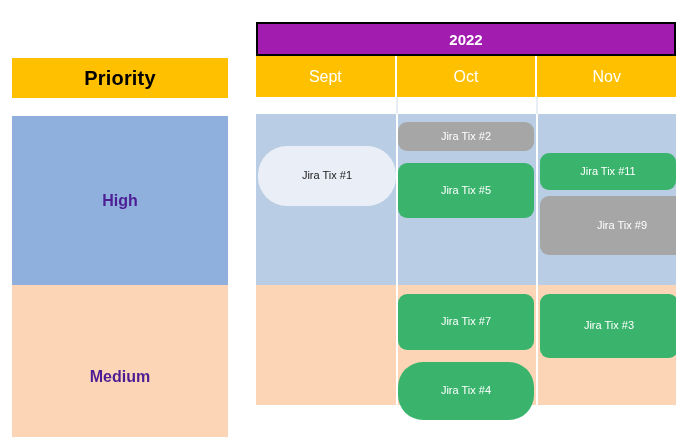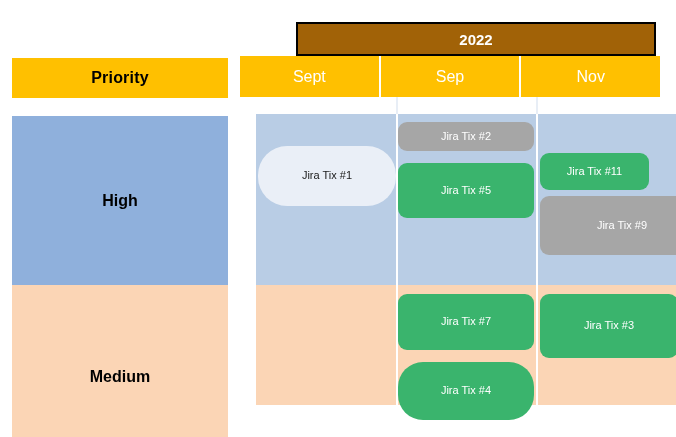--- a/index.html
+++ b/index.html
@@ -25,69 +25,68 @@
     position: absolute;
     left: 12px;
     top: 58px;
     width: 216px;
     height: 40px;
     background: #ffc000;
     display: flex;
     align-items: center;
     justify-content: center;
     color: #000000;
-    font-size: 16px;
+    font-size: 20px;
     font-weight: bold;
     letter-spacing: .2px;
   }
 
   .priority-cell {
     position: absolute;
     left: 12px;
     width: 216px;
     display: flex;
     align-items: center;
     justify-content: center;
-    color: #000000;
+    color: #4c1d95;
     font-size: 16px;
     font-weight: bold;
   }
   .priority-cell.high {
     top: 116px;
     height: 169px;
     background: #8fb0dc;
   }
   .priority-cell.medium {
     top: 285px;
     height: 184px;
     background: #fbd5b5;
   }
 
   
   .year-bar {
     position: absolute;
     left: 256px;
     top: 22px;
-    width: 360px;
+    width: 420px;
     height: 34px;
     box-sizing: border-box;
-    background: #a16207;
+    background: #a21caf;
     border: 2px solid #000000;
     display: flex;
     align-items: center;
     justify-content: center;
     color: #ffffff;
     font-size: 15px;
     font-weight: bold;
-    margin-left: 40px;
   }
 
   .months {
     position: absolute;
-    left: 240px;
+    left: 256px;
     top: 56px;
     width: 420px;
     height: 41px;
     display: flex;
   }
   .month {
     flex: 1 1 0;
     background: #ffc000;
     display: flex;
     align-items: center;
@@ -158,38 +157,38 @@
   <div class="priority-header">Priority</div>
 
   <div class="priority-cell high">High</div>
 
   <div class="priority-cell medium">Medium</div>
 
   <div class="year-bar">2022</div>
 
   <div class="months">
     <div class="month">Sept</div>
-    <div class="month">Sep</div>
+    <div class="month">Oct</div>
     <div class="month">Nov</div>
   </div>
 
   <div class="gap-divider" style="left:396px; top:97px; height:17px;"></div>
   <div class="gap-divider" style="left:536px; top:97px; height:17px;"></div>
 
   <div class="swimlane high">
     <div class="lane-divider d1"></div>
     <div class="lane-divider d2"></div>
 
     <div class="card white" style="left:2px; top:32px; width:138px; height:60px;">Jira Tix #1</div>
 
     <div class="card grey" style="left:142px; top:8px; width:136px; height:29px;">Jira Tix #2</div>
 
     <div class="card green" style="left:142px; top:49px; width:136px; height:55px;">Jira Tix #5</div>
 
-    <div class="card green" style="left:284px; top:39px; width:109px; height:37px;">Jira Tix #11</div>
+    <div class="card green" style="left:284px; top:39px; width:136px; height:37px;">Jira Tix #11</div>
 
     <div class="card grey" style="left:284px; top:82px; width:164px; height:59px;">Jira Tix #9</div>
   </div>
 
   <div class="swimlane medium">
     <div class="lane-divider d1"></div>
     <div class="lane-divider d2"></div>
 
     <div class="card green" style="left:142px; top:9px; width:136px; height:56px;">Jira Tix #7</div>
 

